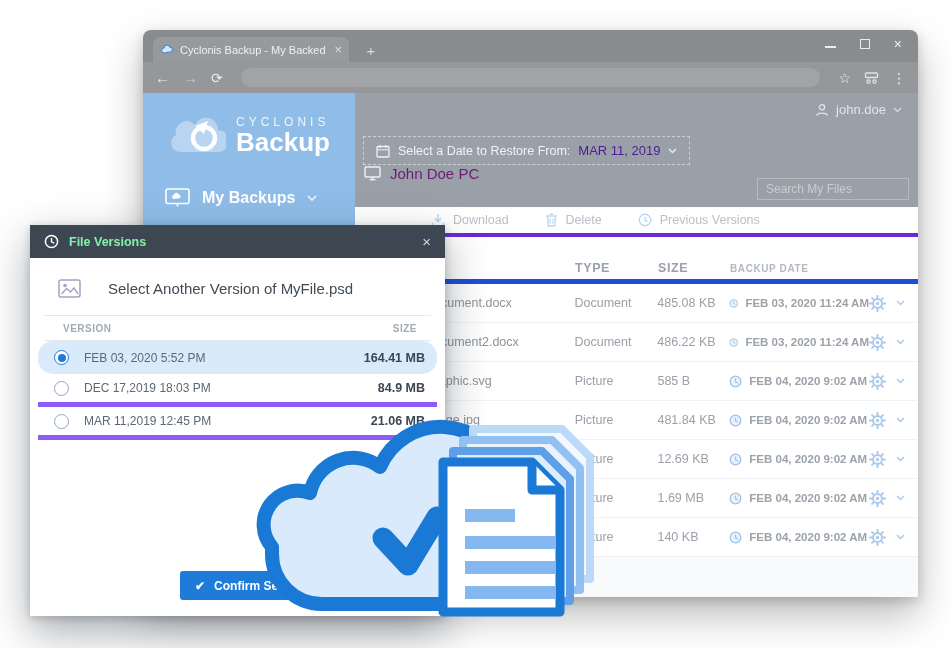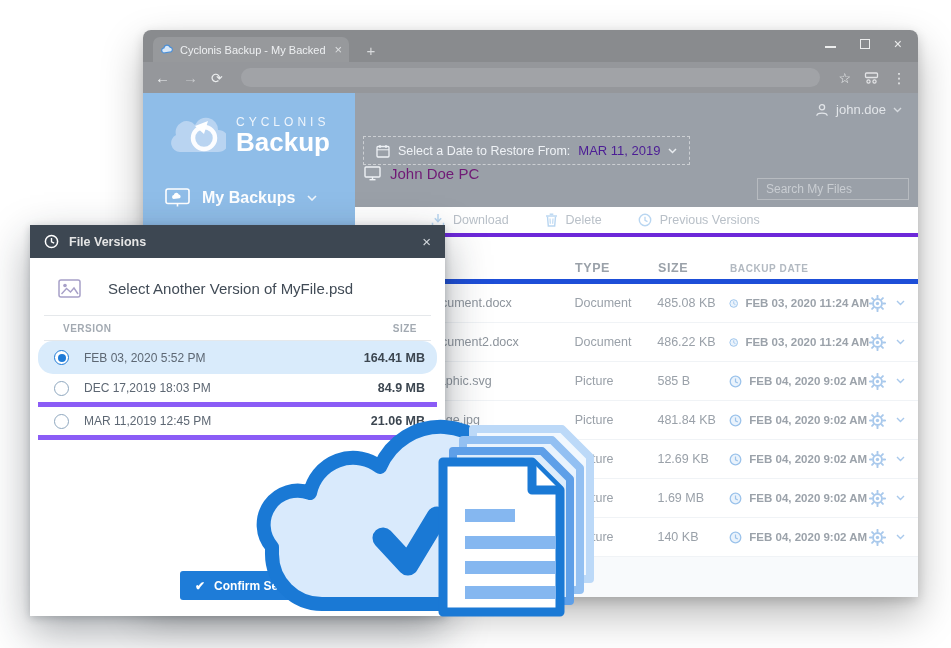--- a/index.html
+++ b/index.html
@@ -63,21 +63,21 @@
   .c-size { width:72px; font-size:12.5px; color:#9aa1a9; white-space:nowrap; }
   .c-date { width:140px; display:flex; align-items:center; gap:7px; font-size:11.5px; font-weight:bold;
             color:#9ba2aa; white-space:nowrap; }
   .c-act { flex:1; display:flex; justify-content:flex-end; align-items:center; gap:10px; padding-right:13px; }
   .tfoot { flex:1; background:#f8fafc; }
 
   
   .modal { position:absolute; left:30px; top:225px; width:415px; height:391px; background:#ffffff;
            box-shadow:0 16px 40px rgba(25,35,45,.38), 0 2px 8px rgba(25,35,45,.22); z-index:20; }
   .m-head { height:33px; background:#3d4752; display:flex; align-items:center; gap:10px; padding:0 14px; }
-  .m-title { font-size:12.5px; font-weight:bold; color:#e5e5e5; }
+  .m-title { font-size:12.5px; font-weight:bold; color:#86efac; }
   .m-close { margin-left:auto; color:#d2d7dc; font-size:15px; line-height:1; }
   .m-sub { margin-top:21px; padding-left:28px; display:flex; align-items:center; gap:27px; }
   .m-sub-text { font-size:15px; color:#414b56; }
   .m-sub-text b { font-weight:normal;margin-top:9px; }
   .m-thead { margin:17px 14px 0; height:26px; border-top:1px solid #e5e8eb; border-bottom:1px solid #e5e8eb;
              display:flex; align-items:center; justify-content:space-between; padding:0 14px 0 19px;
              font-size:10px; letter-spacing:.5px; color:#a3aab2; font-weight:bold; }
   .v-row { margin:0 8px; height:33px; display:flex; align-items:center; gap:15px; padding:0 12px 0 16px;
            border-bottom:5px solid #8b5cf6; }
   .v-row.selected { background:#d9ebfb; border-bottom:none;border-radius:15px; }

